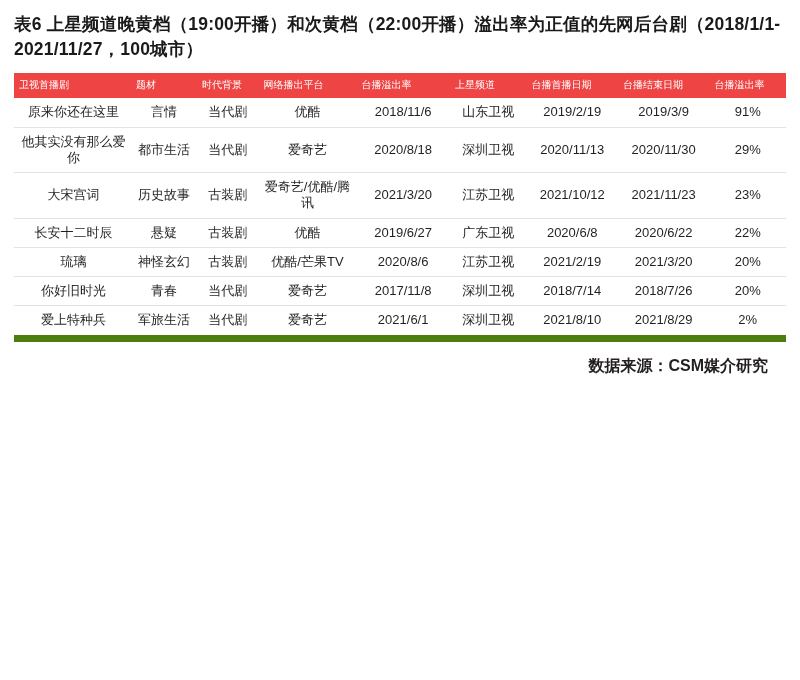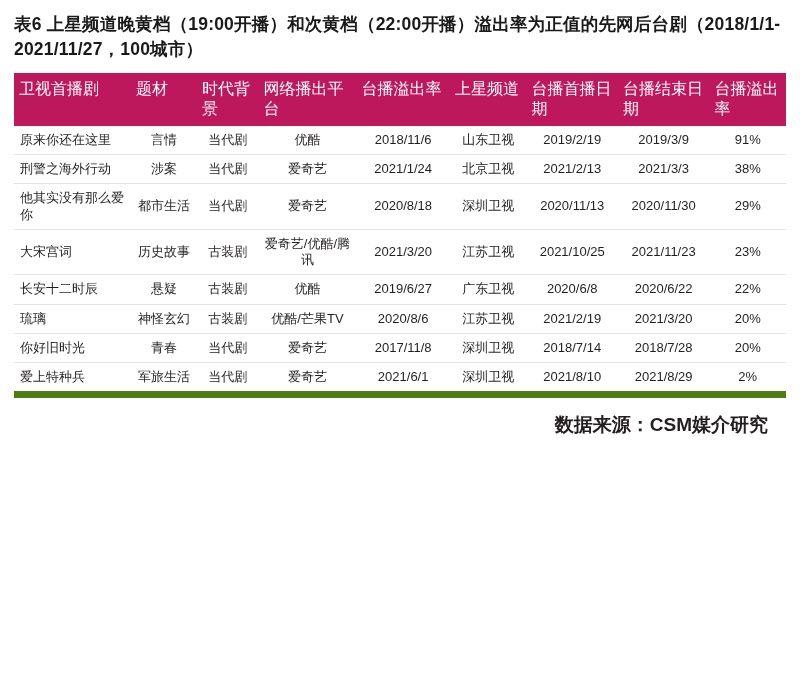--- a/index.html
+++ b/index.html
@@ -28,51 +28,51 @@
     letter-spacing: 0.2px;
     color: #1a1a1a;
     margin: 2px 0 10px 0;
   }
   table.data {
     border-collapse: collapse;
     width: 772px;
     table-layout: fixed;
   }
   table.data th {
-    background: #be185d;
+    background: #ef4444;
     color: #ffffff;
-    font-size: 16px;
+    font-size: 10px;
     font-weight: normal;
     text-align: left;
     vertical-align: top;
     padding: 6px 5px 7px 5px;
     line-height: 1.25;
     border: none;
   }
   table.data td {
     font-size: 13px;
     color: #231f20;
     padding: 6px 4px;
     line-height: 1.25;
     border-bottom: 1px solid #e3e3e3;
     vertical-align: middle;
     text-align: center;
     word-break: break-all;
   }
   table.data td.left {
-    text-align: left;
+    text-align: center;
     padding-left: 6px;
   }
   table.data tbody tr:last-child td {
     border-bottom: 7px solid #4d7c0f;
   }
   .footer {
     margin-top: 14px;
     text-align: right;
-    font-size: 19px;
+    font-size: 16px;
     font-weight: bold;
     color: #231f20;
     padding-right: 18px;
   }
   .col0 { width: 110px; }
   .col1 { width: 62px; }
   .col2 { width: 58px; }
   .col3 { width: 92px; }
   .col4 { width: 88px; }
   .col5 { width: 72px; }
@@ -117,49 +117,38 @@
         <td>言情</td>
         <td>当代剧</td>
         <td>优酷</td>
         <td>2018/11/6</td>
         <td>山东卫视</td>
         <td>2019/2/19</td>
         <td>2019/3/9</td>
         <td>91%</td>
       </tr>
       <tr>
-        <td class="left">刑警之海外行动</td>
-        <td>涉案</td>
-        <td>当代剧</td>
-        <td>爱奇艺</td>
-        <td>2021/1/24</td>
-        <td>北京卫视</td>
-        <td>2021/2/13</td>
-        <td>2021/3/3</td>
-        <td>38%</td>
-      </tr>
-      <tr>
         <td class="left">他其实没有那么爱你</td>
         <td>都市生活</td>
         <td>当代剧</td>
         <td>爱奇艺</td>
         <td>2020/8/18</td>
         <td>深圳卫视</td>
         <td>2020/11/13</td>
         <td>2020/11/30</td>
         <td>29%</td>
       </tr>
       <tr>
         <td class="left">大宋宫词</td>
         <td>历史故事</td>
         <td>古装剧</td>
         <td>爱奇艺/优酷/腾讯</td>
         <td>2021/3/20</td>
         <td>江苏卫视</td>
-        <td>2021/10/25</td>
+        <td>2021/10/12</td>
         <td>2021/11/23</td>
         <td>23%</td>
       </tr>
       <tr>
         <td class="left">长安十二时辰</td>
         <td>悬疑</td>
         <td>古装剧</td>
         <td>优酷</td>
         <td>2019/6/27</td>
         <td>广东卫视</td>
@@ -179,21 +168,21 @@
         <td>20%</td>
       </tr>
       <tr>
         <td class="left">你好旧时光</td>
         <td>青春</td>
         <td>当代剧</td>
         <td>爱奇艺</td>
         <td>2017/11/8</td>
         <td>深圳卫视</td>
         <td>2018/7/14</td>
-        <td>2018/7/28</td>
+        <td>2018/7/26</td>
         <td>20%</td>
       </tr>
       <tr>
         <td class="left">爱上特种兵</td>
         <td>军旅生活</td>
         <td>当代剧</td>
         <td>爱奇艺</td>
         <td>2021/6/1</td>
         <td>深圳卫视</td>
         <td>2021/8/10</td>

